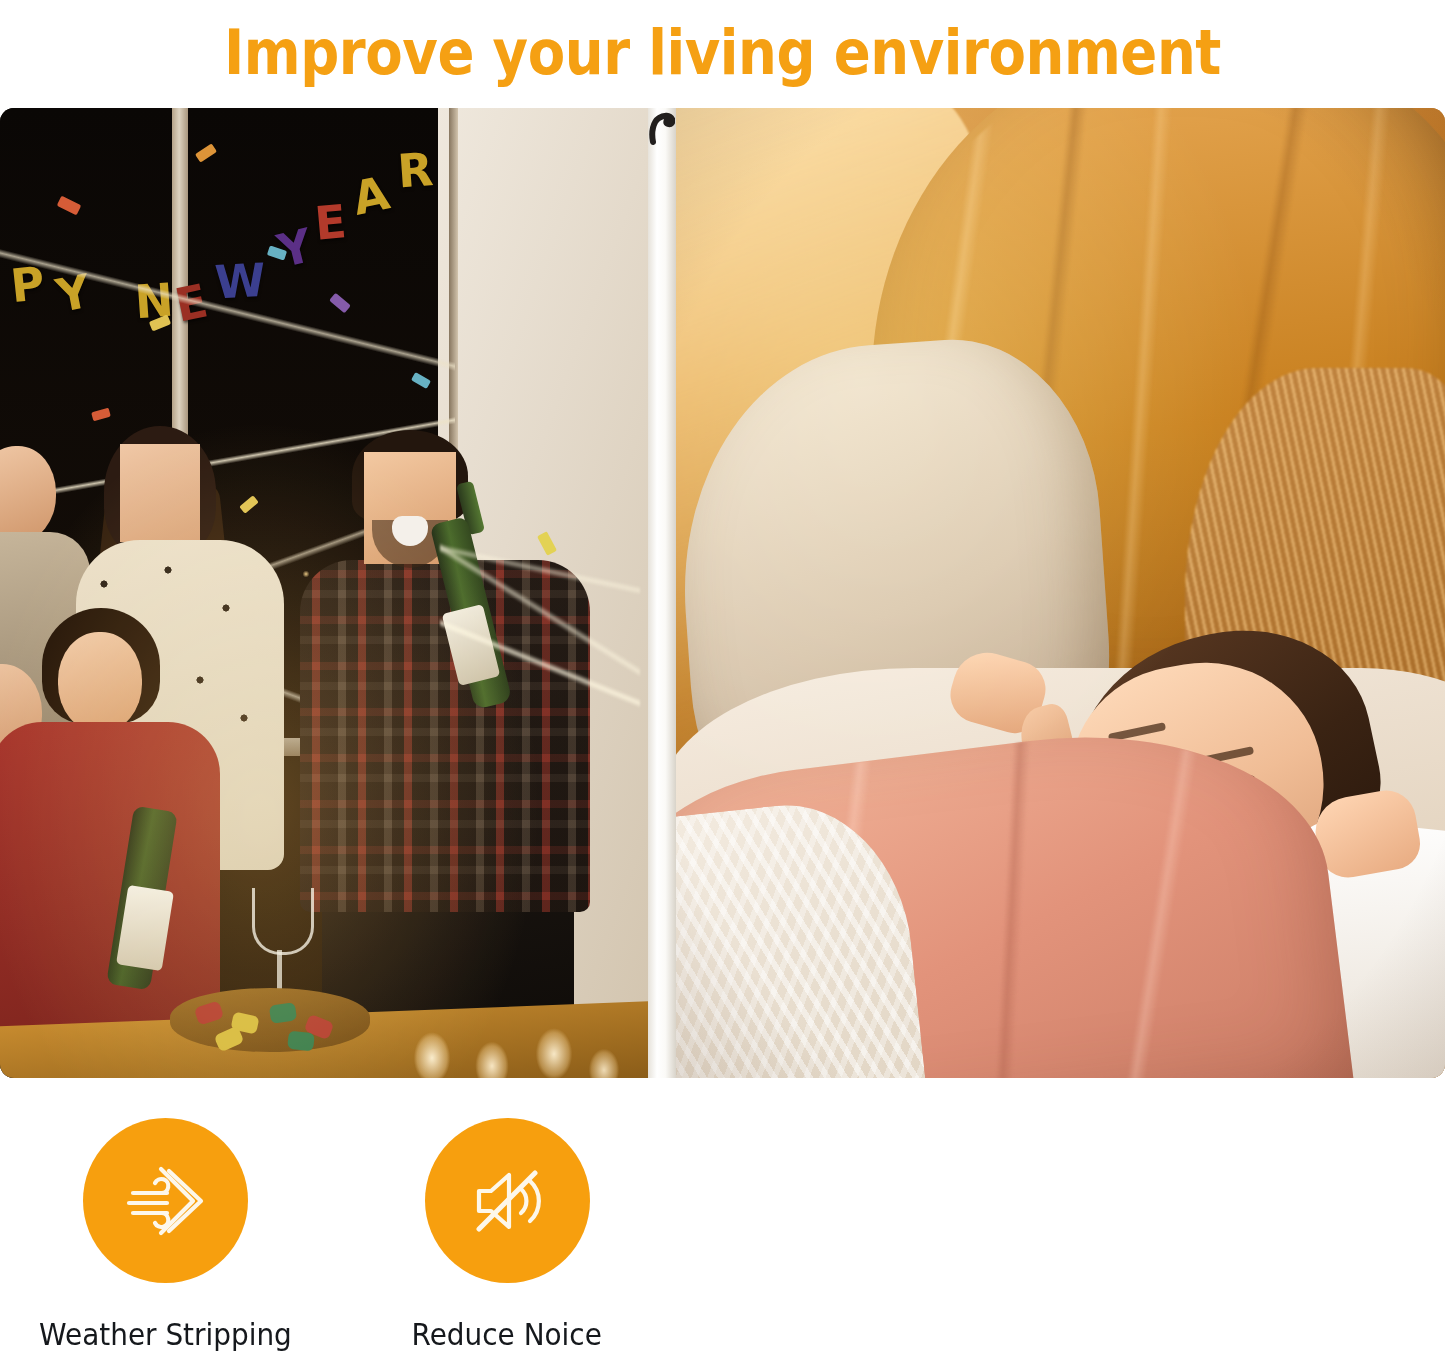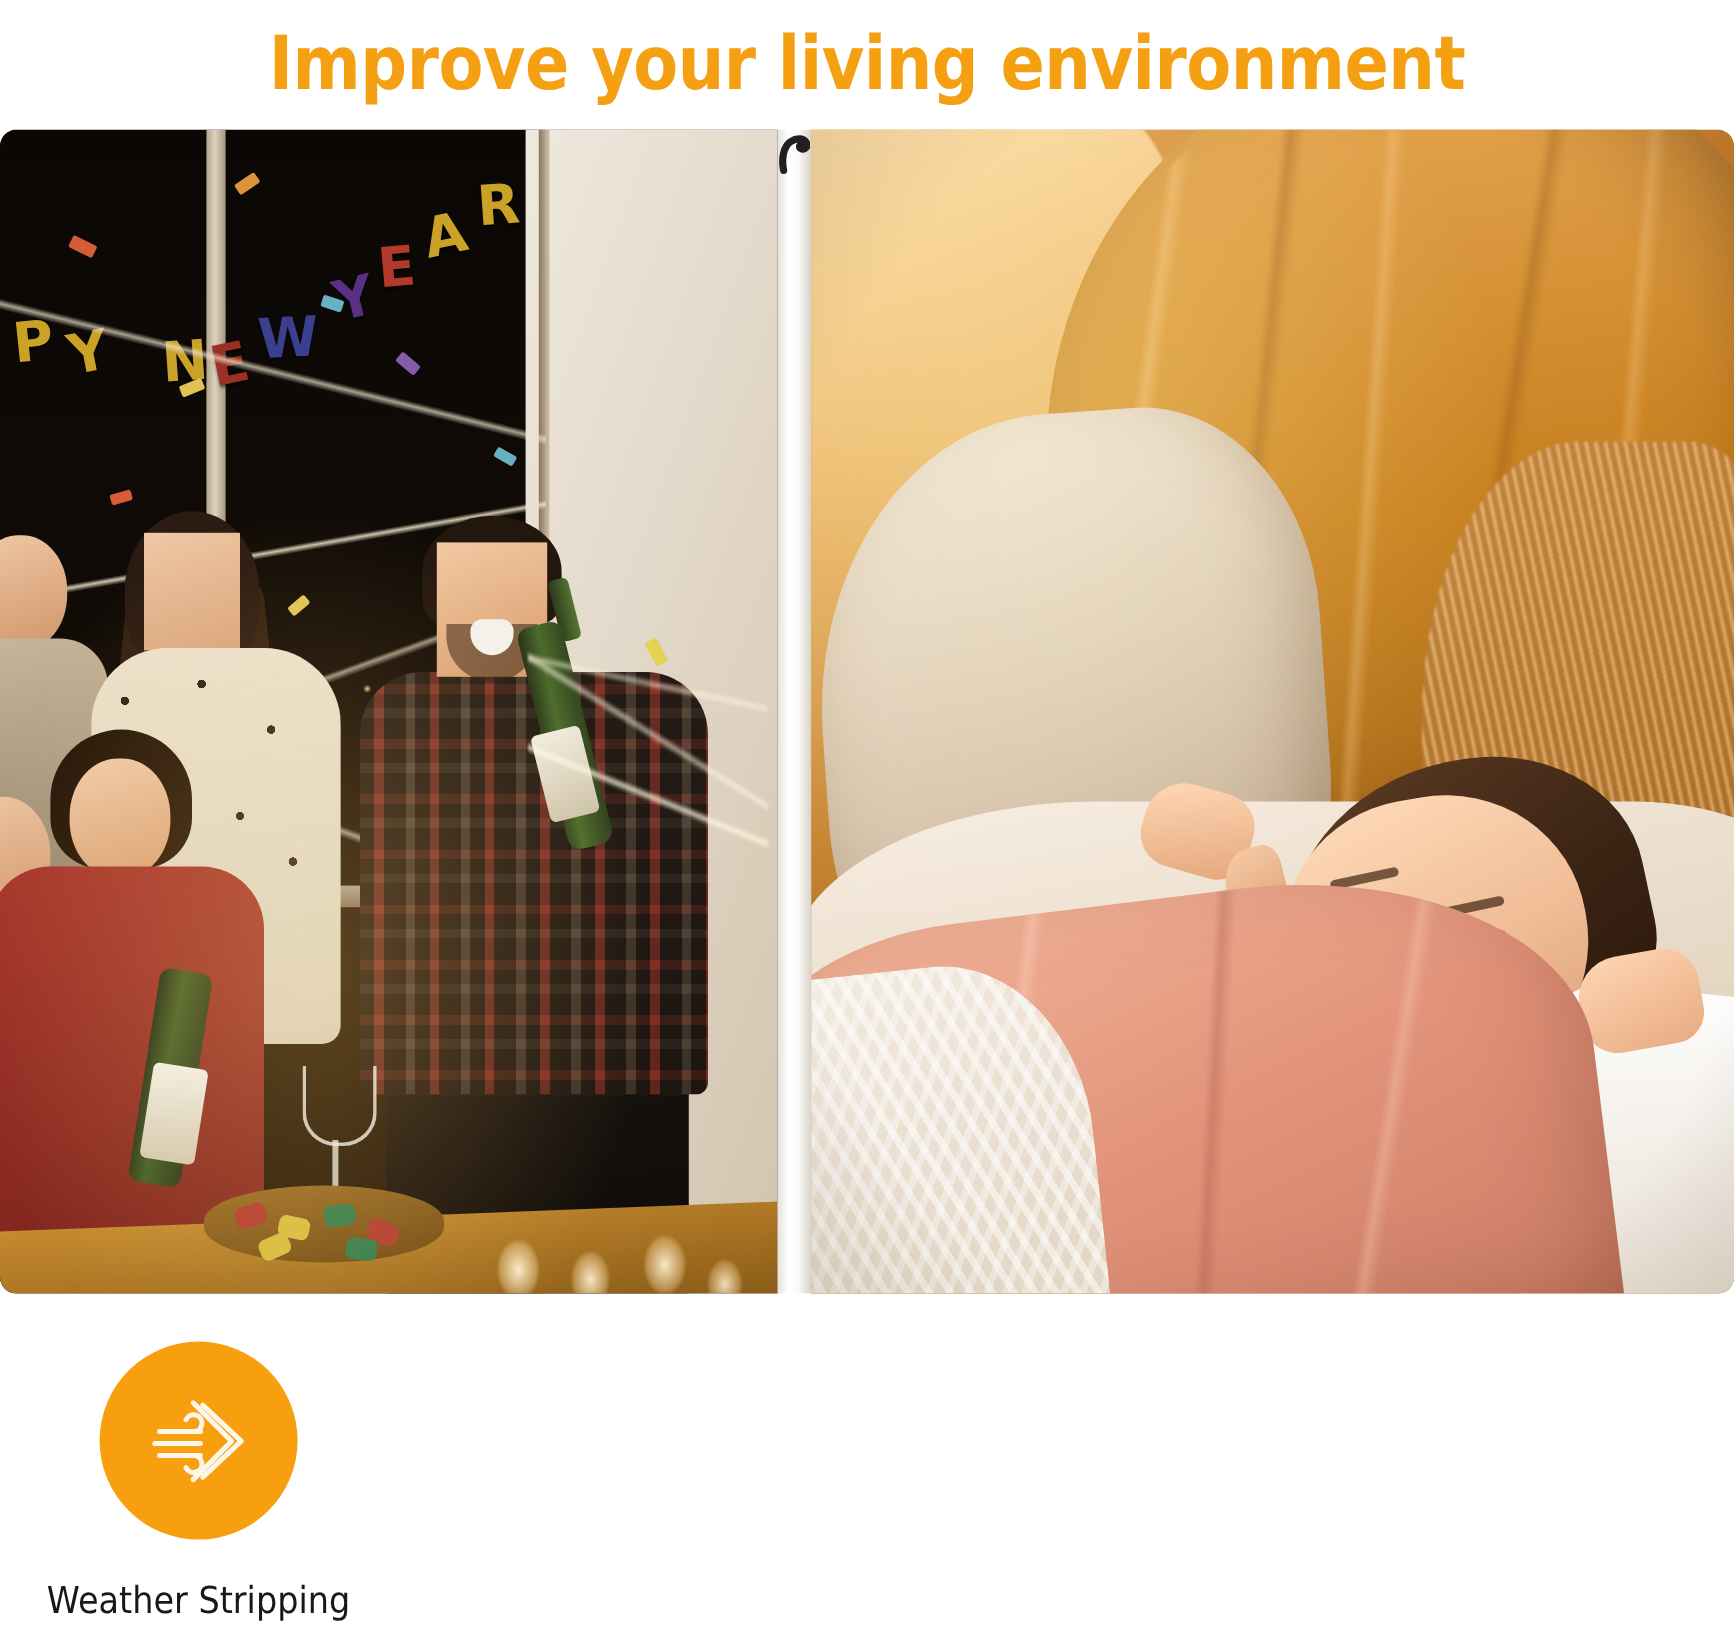--- a/index.html
+++ b/index.html
@@ -610,14 +610,27 @@
           <path d="M44 40 a7 7 0 1 0 -6 -10"></path>
           <path d="M44 60 a7 7 0 1 1 -6 10"></path>
         </g>
       </svg>
     </div>
     <div class="feature-label">Weather Stripping</div>
   </div>
 
 
 
+  <div class="feature">
+    <div class="feature-circle">
+      <svg width="96" height="96" viewBox="0 0 96 96">
+        <g fill="none" stroke="#fdf7ea" stroke-width="4.2" stroke-linecap="round" stroke-linejoin="round">
+          <path d="M20 38 H32 L50 22 V74 L32 58 H20 Z"></path>
+          <path d="M62 36 a16 16 0 0 1 0 24"></path>
+          <path d="M71 28 a27 27 0 0 1 0 40"></path>
+          <path d="M20 76 L76 20" stroke-width="5"></path>
+        </g>
+      </svg>
+    </div>
+    <div class="feature-label">Reduce Noice</div>
+  </div>
 
 </div>
 
 </body></html>

